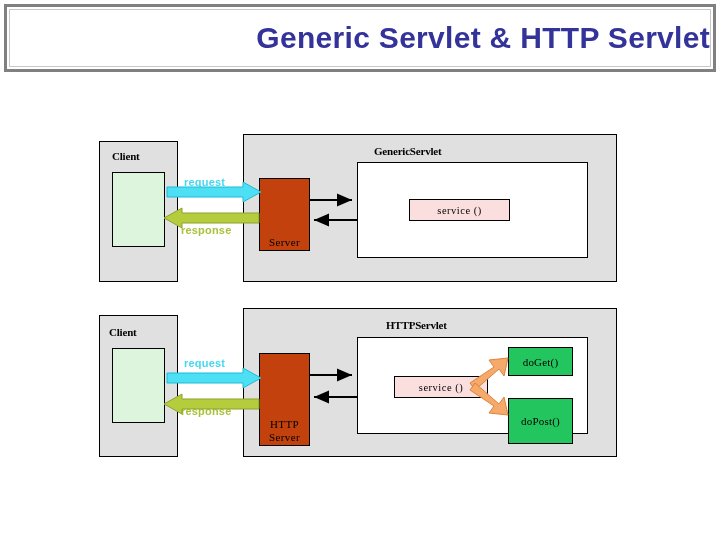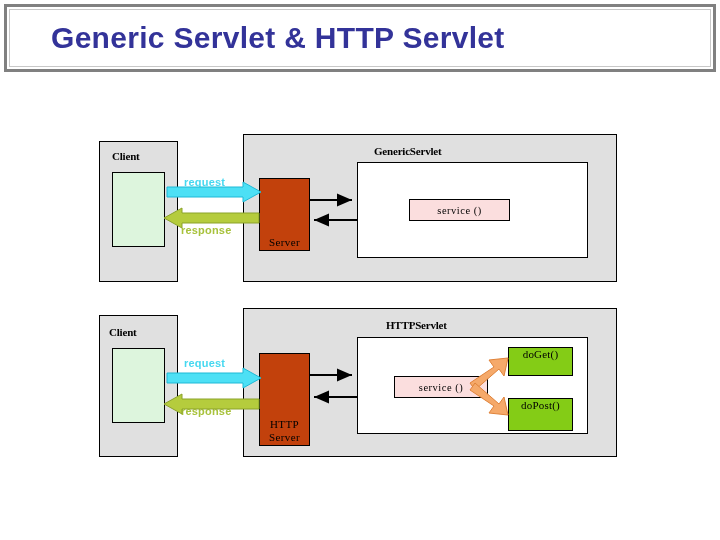--- a/index.html
+++ b/index.html
@@ -28,21 +28,21 @@
     padding: 2px;
   }
   #title-banner-inner {
     width: 100%;
     height: 100%;
     box-sizing: border-box;
     border: 1px solid #c8c8c8;
     background: #ffffff;
     display: flex;
     align-items: center;
-    justify-content: flex-start;
+    justify-content: flex-end;
     padding-left: 41px;
   }
   #page-title {
     font-family: "Liberation Sans", sans-serif;
     font-weight: bold;
     font-size: 30px;
     color: #333399;
     letter-spacing: 0.3px;
     white-space: nowrap;
   }
@@ -100,23 +100,24 @@
     justify-content: center;
     font-family: "Liberation Serif", serif;
     font-size: 10.5px;
     color: #000000;
     letter-spacing: 0.5px;
     margin-left: 19px;
   }
   .method-box {
     position: absolute;
     box-sizing: border-box;
-    background: #84cc16;
-    border: 1.2px solid #000000;
-    display: flex;
+    background: #22c55e;
+    border: 1.2px solid #000000;
+    display: flex;
+    align-items: center;
     justify-content: center;
     font-family: "Liberation Serif", serif;
     font-size: 11px;
     color: #000000;
     letter-spacing: 0.2px;
   }
   .flow-label {
     position: absolute;
     font-family: Liberation Sans, sans-serif;
     font-weight: bold;
@@ -177,21 +178,21 @@
   <span>Server</span>
 </div>
 
 <div class="service-box" style="left:375px; top:376px; width:94px; height:22px;">
   <span>service ()</span>
 </div>
 
 <div class="method-box" style="left:508px; top:347px; width:65px; height:29px;">
   <span>doGet()</span>
 </div>
-<div class="method-box" style="left:508px; top:398px; width:65px; height:33px;">
+<div class="method-box" style="left:508px; top:398px; width:65px; height:46px;">
   <span>doPost()</span>
 </div>
 
 <div class="flow-label label-request" style="left:184px; top:357px;">request</div>
 <div class="flow-label label-response" style="left:181px; top:405px;">response</div>
 
 <svg class="overlay" viewBox="0 0 720 540">
   <defs>
     <marker id="blk-arrow" markerWidth="8" markerHeight="8" refX="7" refY="3" orient="auto">
       <path d="M0,0 L7,3 L0,6 z" fill="#000000"></path>

